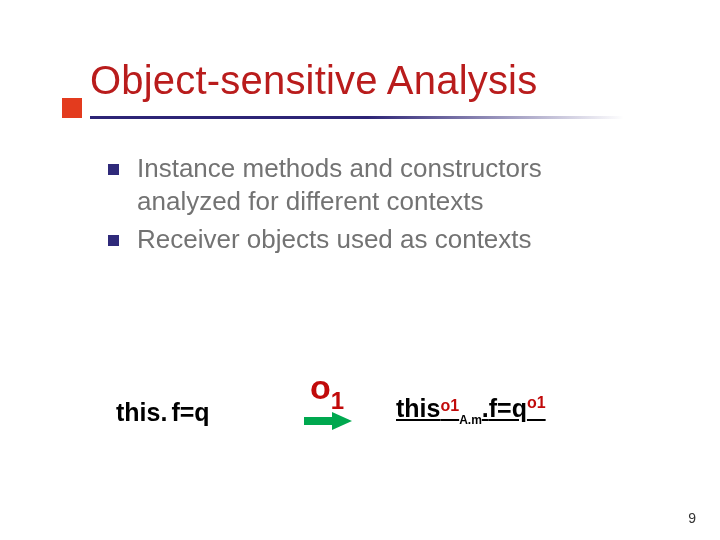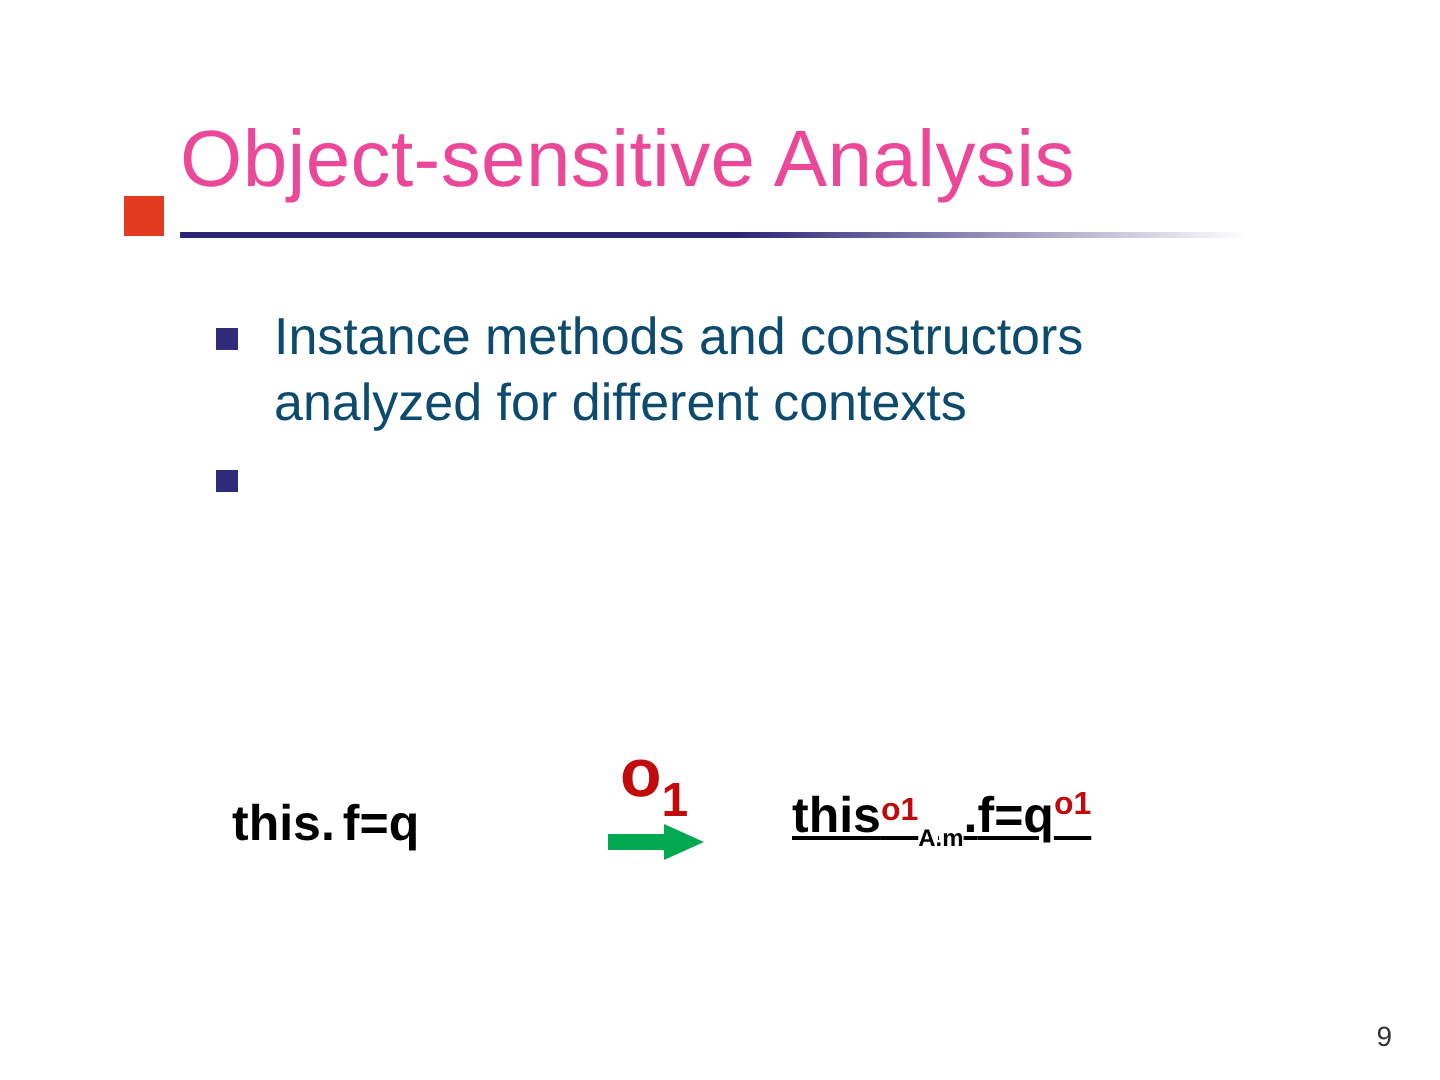--- a/index.html
+++ b/index.html
@@ -19,21 +19,21 @@
     box-sizing: border-box;
   }
   .title-wrap {
     position: absolute;
     left: 90px;
     top: 58px;
   }
   .title {
     font-size: 40px;
     font-weight: 400;
-    color: #ec4899;
+    color: #b91c1c;
     letter-spacing: 0.2px;
     white-space: nowrap;
   }
   .title-underline {
     position: absolute;
     left: 0;
     top: 58px;
     width: 534px;
     height: 3px;
     background: linear-gradient(to right,
@@ -64,21 +64,21 @@
     flex: 0 0 auto;
     width: 11px;
     height: 11px;
     background: #2f2a7a;
     margin-top: 12px;
     margin-right: 18px;
   }
   .bullet-text {
     font-size: 26px;
     line-height: 1.28;
-    color: #0c4a6e;
+    color: #737373;
   }
   .formula-area {
     position: absolute;
     left: 0;
     top: 368px;
     width: 720px;
   }
   .lhs {
     position: absolute;
     left: 116px;
@@ -161,20 +161,21 @@
     <div class="title-underline"></div>
   </div>
 
   <div class="bullets">
     <div class="bullet-row">
       <div class="bullet-sq"></div>
       <div class="bullet-text">Instance methods and constructors analyzed for different contexts</div>
     </div>
     <div class="bullet-row">
       <div class="bullet-sq"></div>
+      <div class="bullet-text">Receiver objects used as contexts</div>
     </div>
   </div>
 
   <div class="formula-area">
 
     <div class="lhs">
       <span>this.</span><span class="sp"></span><span>f=q</span>
     </div>
 
     <div class="o1-label">

